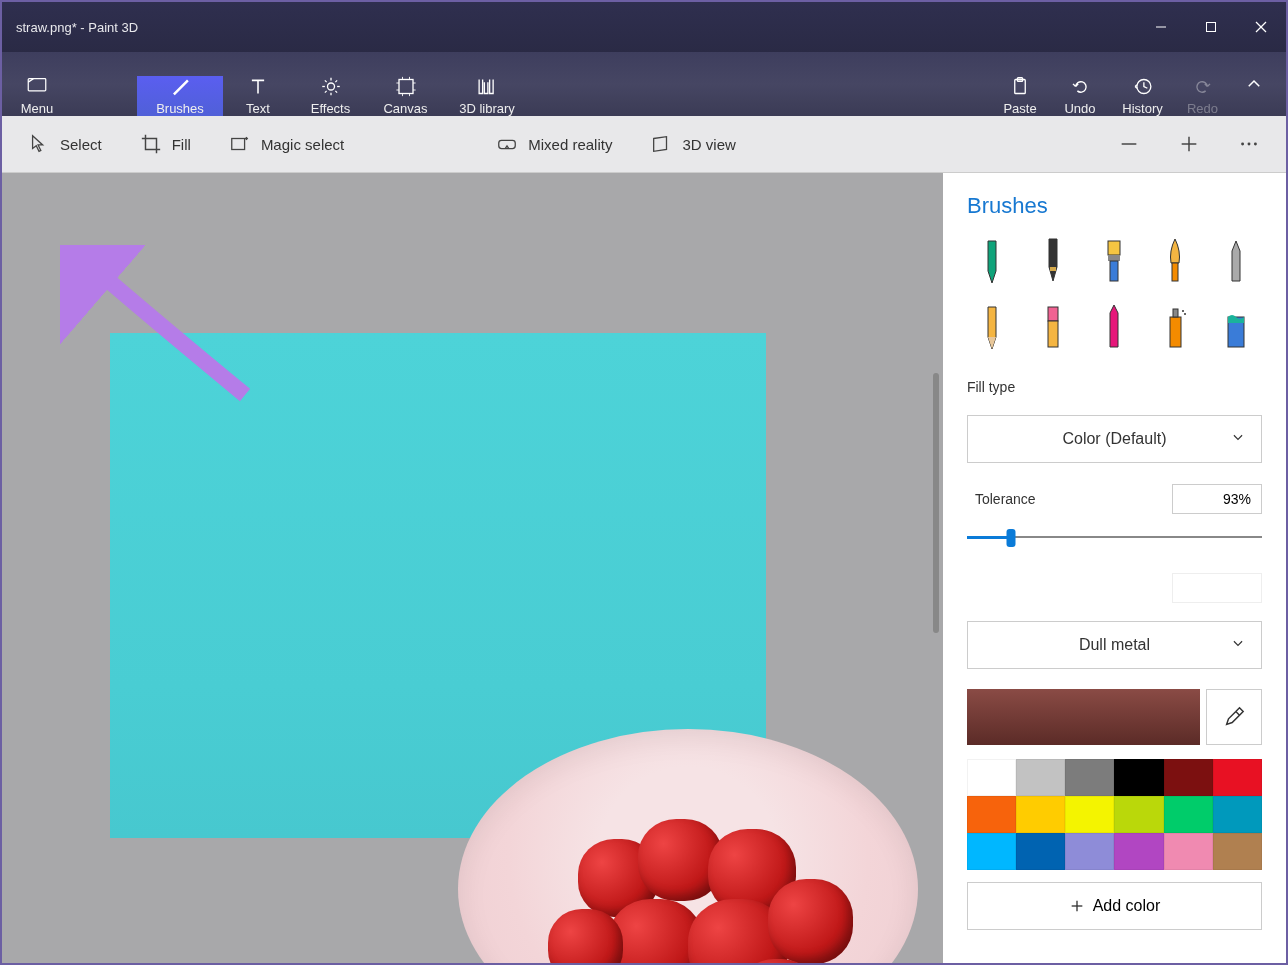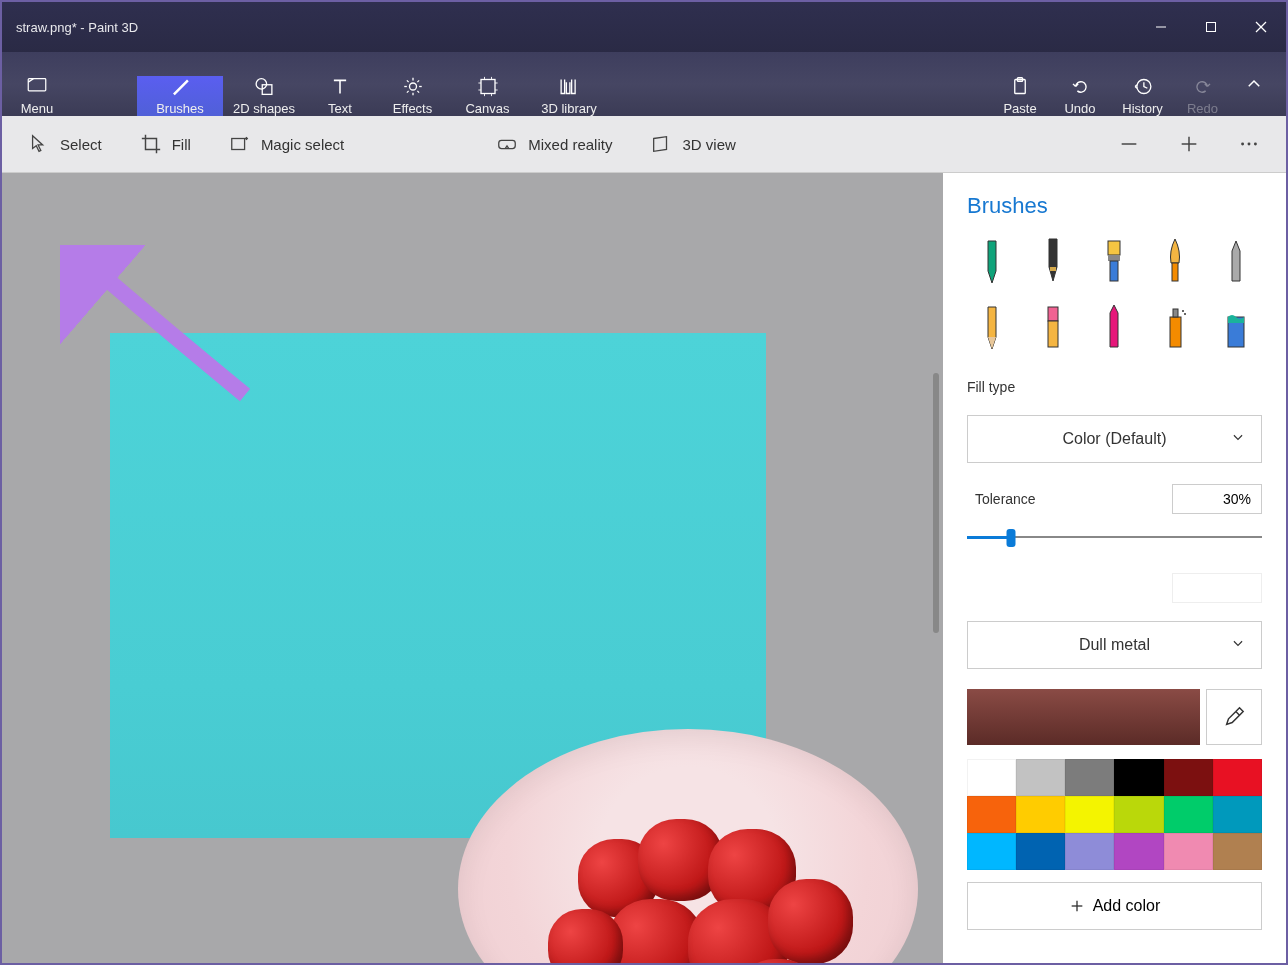--- a/index.html
+++ b/index.html
@@ -77,27 +77,20 @@
       </svg>
     <span>Menu</span>
   </div>
   <div style="width:65px"></div>
   <div class="ribbon-btn active" style="width:86px">
     <svg viewBox="0 0 24 24">
         <path d="M4 20 L16 8 L18 10 L6 22 Z M16 8 L20 4 L22 6 L18 10" fill="#fff"></path>
       </svg>
     <span>Brushes</span>
   </div>
-  <div class="ribbon-btn" style="width:82px">
-    <svg viewBox="0 0 24 24">
-        <circle cx="9" cy="9" r="6" fill="none" stroke="#fff" stroke-width="1.5"></circle>
-        <rect x="10" y="10" width="11" height="11" fill="none" stroke="#fff" stroke-width="1.5"></rect>
-      </svg>
-    <span>2D shapes</span>
-  </div>
   <div class="ribbon-btn" style="width:70px">
     <svg viewBox="0 0 24 24">
         <path d="M5 5 L19 5 M12 5 L12 20" stroke="#fff" stroke-width="1.8"></path>
       </svg>
     <span>Text</span>
   </div>
   <div class="ribbon-btn" style="width:75px">
     <svg viewBox="0 0 24 24">
         <circle cx="12" cy="12" r="4" fill="none" stroke="#fff" stroke-width="1.5"></circle>
         <g stroke="#fff" stroke-width="1.5">
@@ -317,21 +310,21 @@
     <div class="lbl">Fill type</div>
     <div class="ddown">
       <span>Color (Default)</span>
       <span class="ch"><svg width="14" height="14" viewBox="0 0 24 24">
             <path d="M5 9 L12 16 L19 9" fill="none" stroke="#333" stroke-width="2"></path>
           </svg></span>
     </div>
 
     <div class="tol-row">
       <div class="lbl" style="margin:8px">Tolerance</div>
-      <div class="tol-box">30%</div>
+      <div class="tol-box">93%</div>
     </div>
     <div class="slider">
       <div class="track"></div>
         <div class="fill"></div>
         <div class="thumb"></div>
     </div>
     <div class="hidden-box"></div>
 
     <div class="ddown">
       <span>Dull metal</span>

